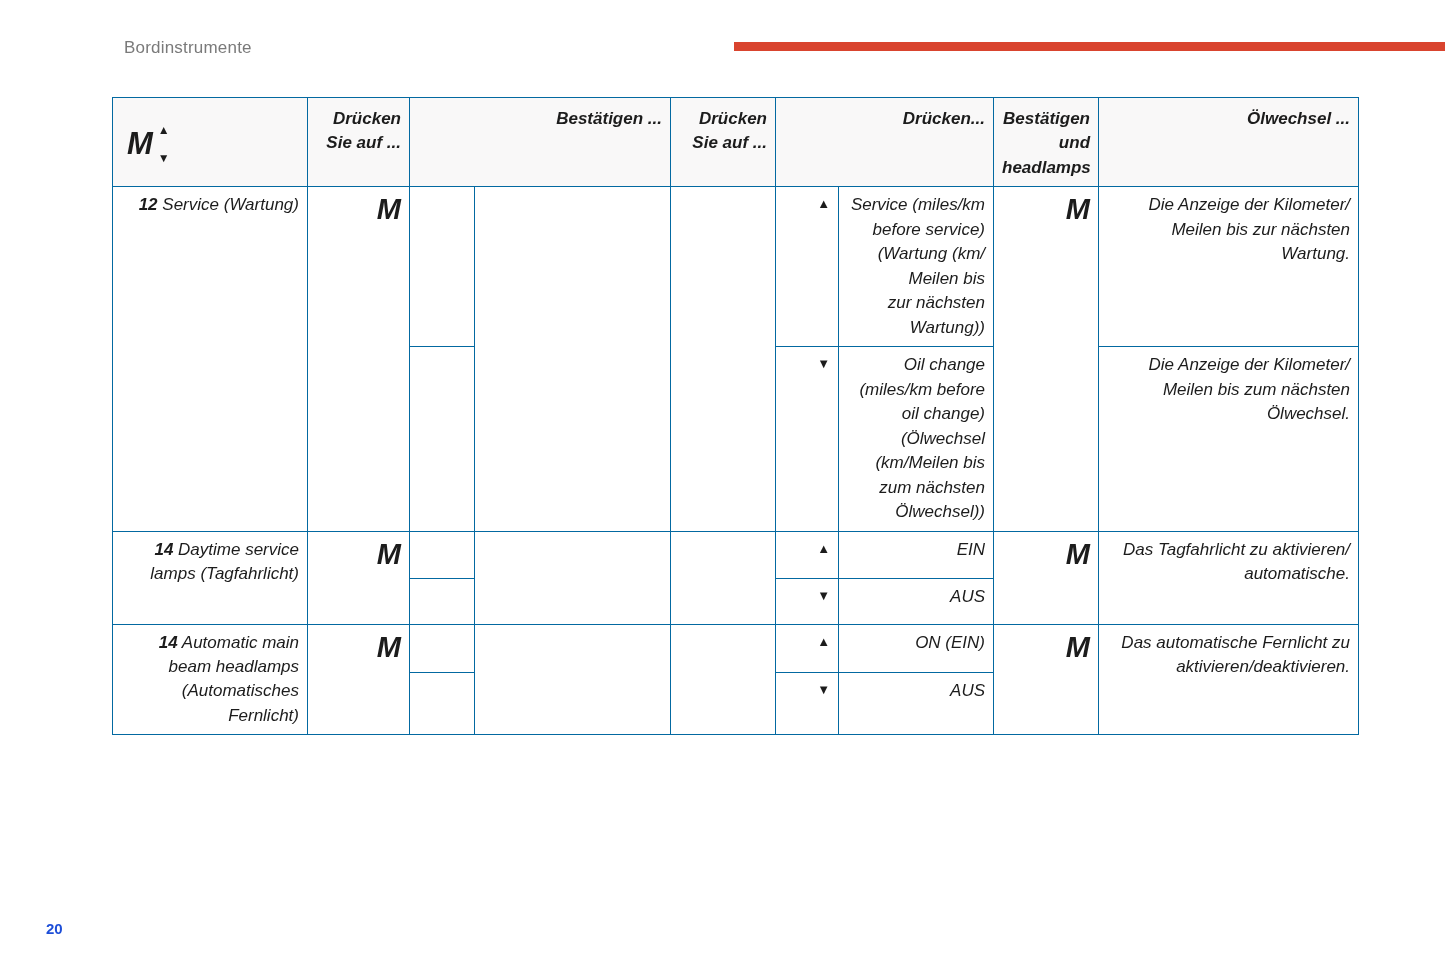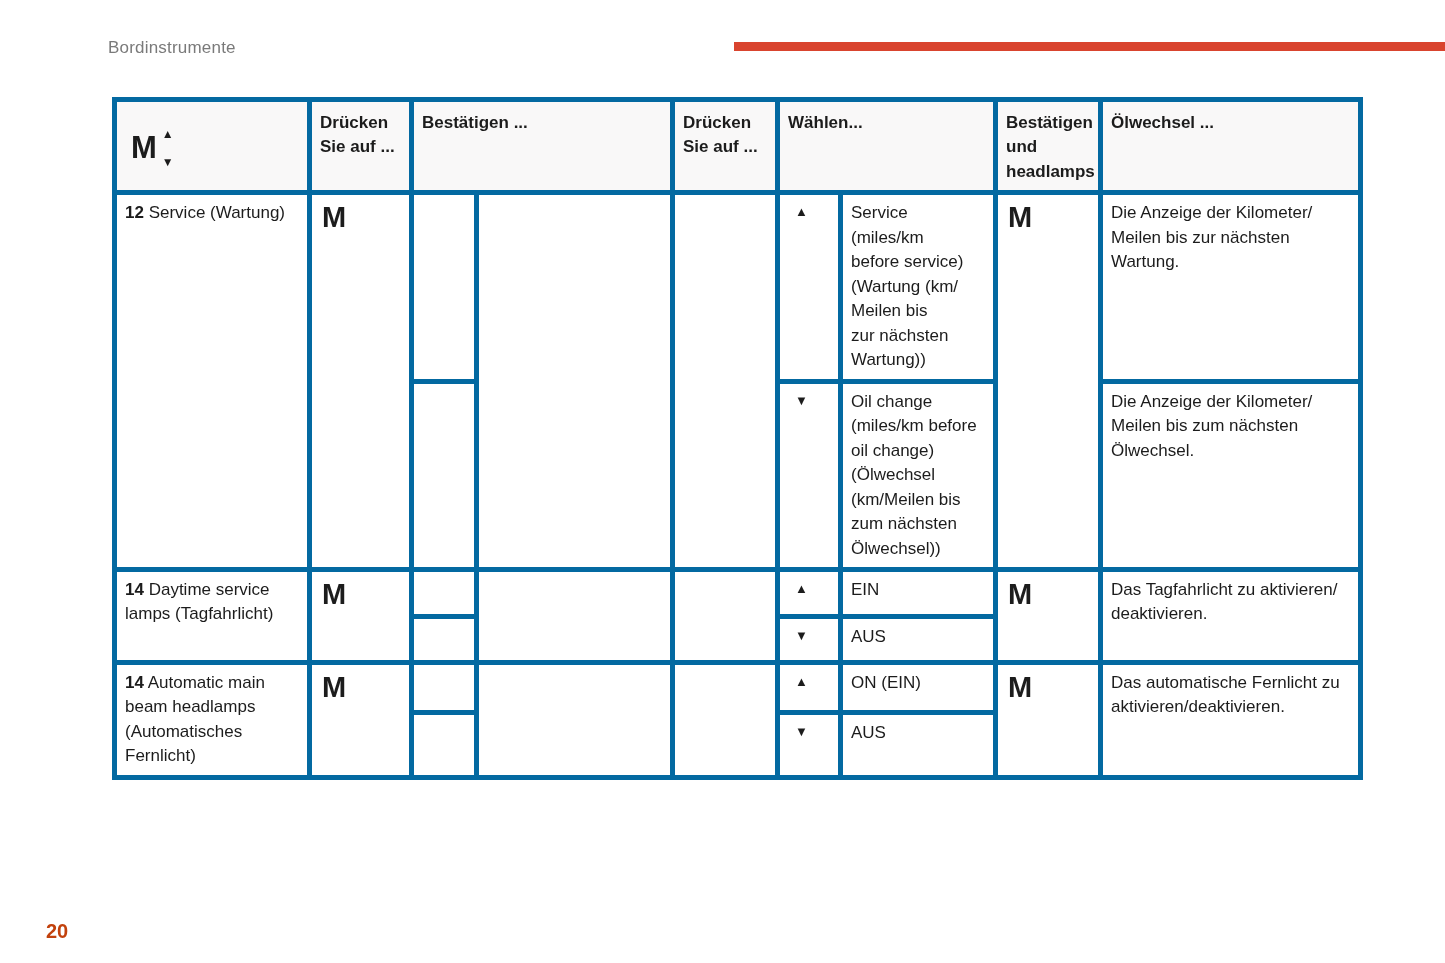--- a/index.html
+++ b/index.html
@@ -10,21 +10,21 @@
   }
   .page {
     position: relative;
     width: 1445px;
     height: 963px;
     background: #ffffff;
     overflow: hidden;
   }
   .section-title {
     position: absolute;
-    left: 108px;
+    left: 124px;
     top: 38px;
     font-size: 17px;
     color: #7a7a7a;
     letter-spacing: 0.2px;
   }
   .accent-bar {
     position: absolute;
     left: 734px;
     top: 42px;
     width: 711px;
@@ -35,25 +35,26 @@
     position: absolute;
     left: 112px;
     top: 97px;
     width: 1246px;
     border-collapse: collapse;
     table-layout: fixed;
     font-size: 17px;
     line-height: 1.44;
   }
   .menu-table th, .menu-table td {
-    border: 5px solid #0369a1;
+    border: 1px solid #0369a1;
     vertical-align: top;
-    text-align: left;
+    text-align: right;
     padding: 6px 8px;
     overflow: hidden;
+    font-style: italic;
   }
   .menu-table thead th {
     background: #f9f8f8;
     font-weight: bold;
     padding-top: 9px;
   }
   .pre { white-space: pre-line; }
   
   tr.rh-head { height: 83px; }
   tr.rh-12a  { height: 155px; margin-left: 20px; }
@@ -74,23 +75,23 @@
   td.mcell { padding-top: 8px; padding-left: 10px; }
   .m-btn { font-size: 29px; font-weight: bold; line-height: 1; }
   
   td.item b { font-weight: bold; }
   
   td.arrow { padding-top: 10px; padding-left: 15px; font-size: 13px; line-height: 14px; }
   .page-number {
     position: absolute;
     left: 46px;
     top: 920px;
-    font-size: 20px;
+    font-size: 15px;
     font-weight: bold;
-    color: #c2410c;
+    color: #1d4ed8;
   }
 </style>
 </head>
 <body>
 
 <div class="page">
 
   <span class="section-title">Bordinstrumente</span>
   <div class="accent-bar"></div>
 
@@ -115,21 +116,21 @@
               <span>▲</span>
               <span>▼</span>
             </span>
           </div>
         </th>
         <th class="pre">Drücken
 Sie auf ...</th>
         <th colspan="2">Bestätigen ...</th>
         <th class="pre">Drücken
 Sie auf ...</th>
-        <th colspan="2">Wählen...</th>
+        <th colspan="2">Drücken...</th>
         <th class="pre">Bestätigen
 und
 headlamps</th>
         <th>Ölwechsel ...</th>
       </tr>
     </thead>
     <tbody>
 
       <tr class="rh-12a">
         <td class="item" rowspan="2">
@@ -182,21 +183,21 @@
         </td>
         <td></td>
         <td rowspan="2"></td>
         <td rowspan="2"></td>
         <td class="arrow">▲</td>
         <td>EIN</td>
         <td class="mcell" rowspan="2">
           <span class="m-btn">M</span>
         </td>
         <td class="pre" rowspan="2">Das Tagfahrlicht zu aktivieren/
-deaktivieren.</td>
+automatische.</td>
       </tr>
 
       <tr class="rh-13b">
         <td></td>
         <td class="arrow">▼</td>
         <td>AUS</td>
       </tr>
 
       <tr class="rh-14a">
         <td class="item" rowspan="2">

